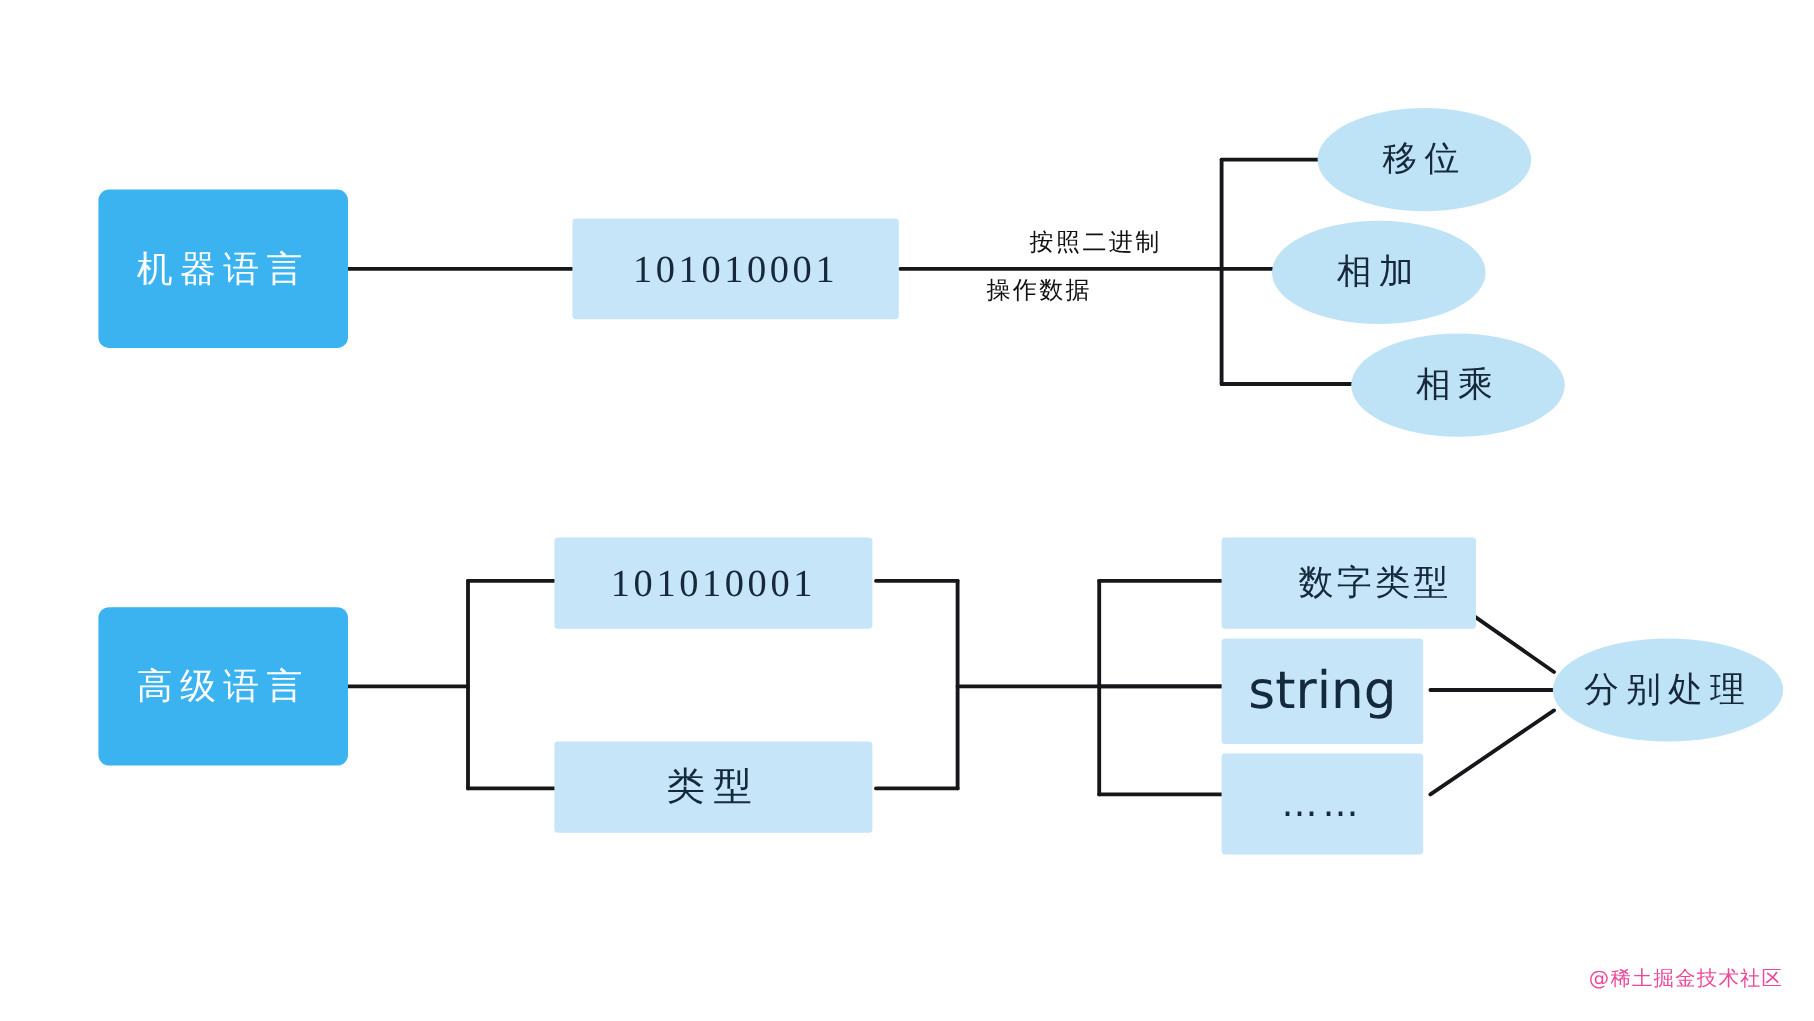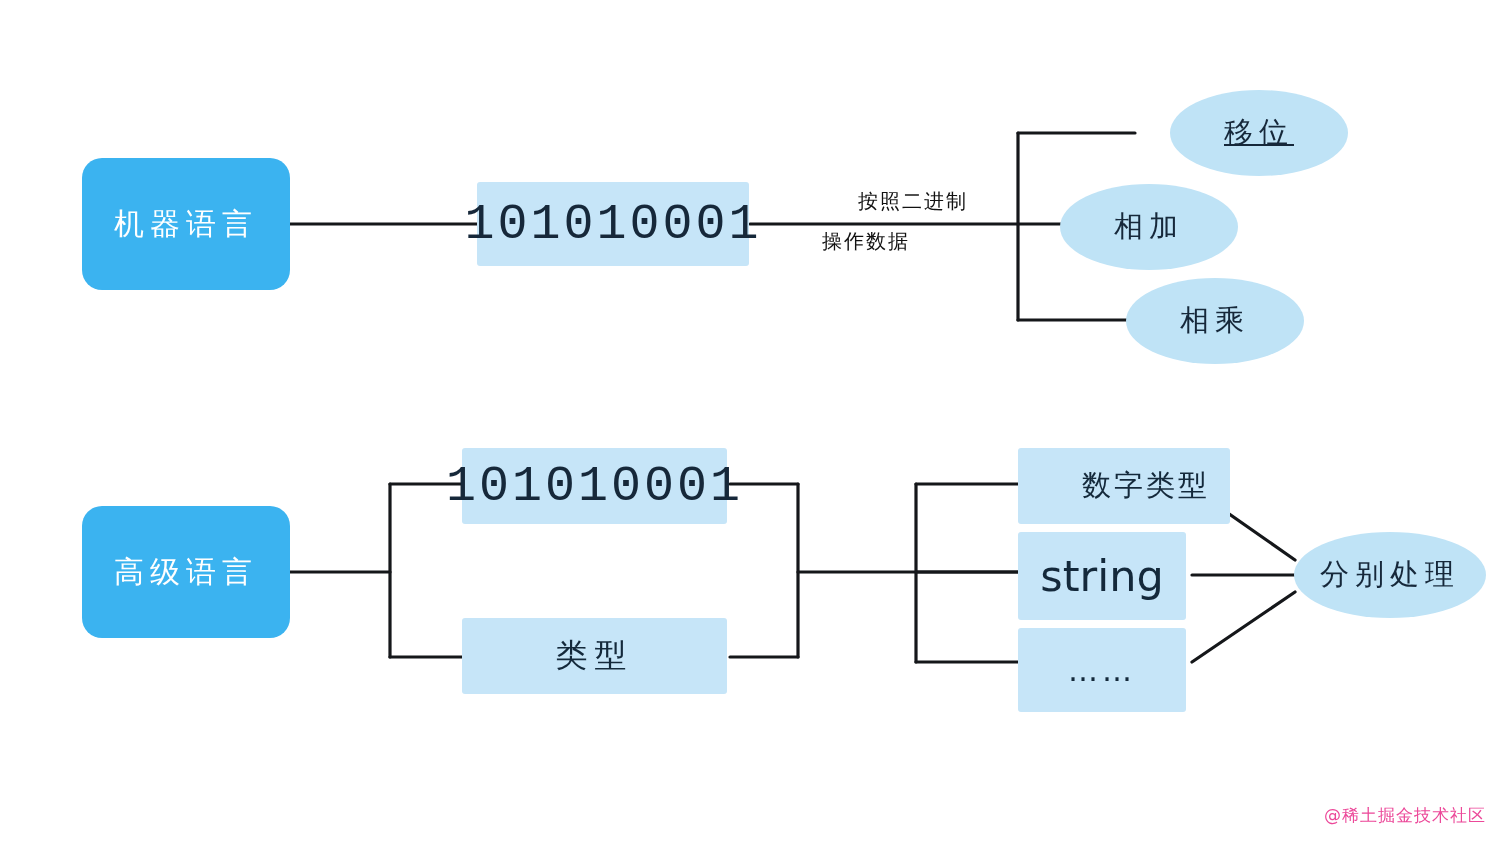--- a/index.html
+++ b/index.html
@@ -19,21 +19,21 @@
     position: absolute;
     left: 0; top: 0;
     width: 1512px;
     height: 851px;
   }
 
   
   .primary-box {
     position: absolute;
     background: #3BB3F0;
-    border-radius: 20px;
+    border-radius: 9px;
     display: flex;
     align-items: center;
     justify-content: center;
     color: #ffffff;
     font-size: 30px;
     letter-spacing: 6px;
     font-weight: 500;
   }
 
   
@@ -41,23 +41,23 @@
     position: absolute;
     background: #C6E5F8;
     display: flex;
     align-items: center;
     justify-content: center;
     color: #14293b;
     font-size: 34px;
     border-radius: 3px;
   }
   .hl-box.binary {
-    font-size: 50px;
+    font-size: 32px;
     letter-spacing: 3px;
-    font-family: Liberation Mono, monospace;
+    font-family: Liberation Serif, serif;
     color: #16283a;
   }
   .hl-box.cn {
     font-size: 32px;
     letter-spacing: 7px;
   }
   .hl-box.small-cn {
     font-size: 29px;
     letter-spacing: 3px;
   }
@@ -167,21 +167,21 @@
     <span>101010001</span>
   </div>
 
   <div class="edge-label" style="left:810px; top:188px;margin-left:48px;">
     <span>按照二进制</span>
   </div>
   <div class="edge-label" style="left:822px; top:228px;">
     <span>操作数据</span>
   </div>
 
-  <div class="ellipse" style="left:1170px; top:90px; width:178px; height:86px;text-decoration:underline;">
+  <div class="ellipse" style="left:1098px; top:90px; width:178px; height:86px;">
     <span>移位</span>
   </div>
 
   <div class="ellipse" style="left:1060px; top:184px; width:178px; height:86px;">
     <span>相加</span>
   </div>
 
   <div class="ellipse" style="left:1126px; top:278px; width:178px; height:86px;">
     <span>相乘</span>
   </div>

